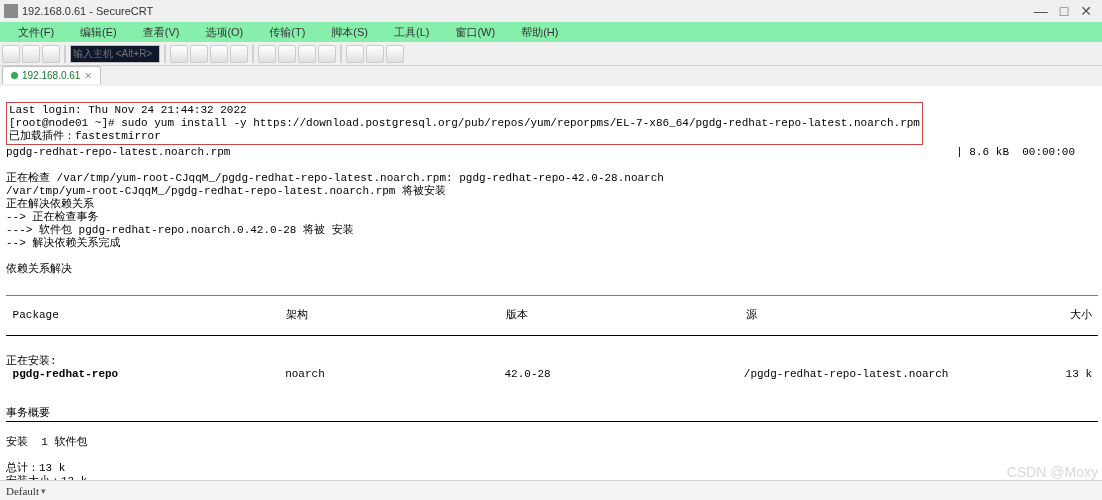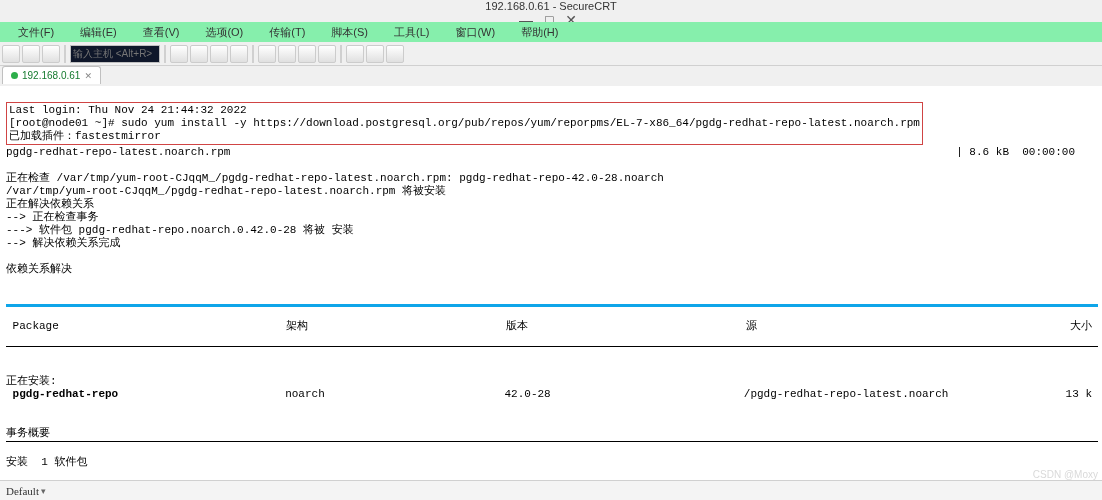--- a/index.html
+++ b/index.html
@@ -14,21 +14,20 @@
       flex-direction: column;
     }
     .titlebar {
       height: 22px;
       background: #f0f0f0;
       display: flex;
       align-items: center;
       padding: 0 4px;
       font-size: 11px;
       color: #333;
-      flex-direction: column;
     }
     .titlebar .icon { width: 14px; height: 14px; background: #8a8a8a; margin-right: 4px; }
     .titlebar .title { flex: 1; }
     .titlebar .winbtns { display: flex; gap: 12px; font-size: 14px; color: #555; padding-right: 6px; }
     .menubar {
       height: 20px;
       background: #86efac;
       display: flex;
       align-items: center;
       gap: 18px;
@@ -122,21 +121,21 @@
       padding: 0 6px;
       font-size: 11px;
       color: #333;
       font-family: Liberation Serif, serif;
     }
     .statusbar .arrow { font-size: 9px; color: #666; margin-left: 2px; }
     .watermark {
       position: absolute;
       bottom: 20px;
       right: 4px;
-      font-size: 10px;
+      font-size: 14px;
       color: #d9d9d9;
       pointer-events: none;
     }
   </style>
 </head>
 <body>
 
 <div class="titlebar">
   <span class="icon"></span>
   <span class="title">192.168.0.61 - SecureCRT</span>
@@ -196,21 +195,21 @@
 <div style="position:relative"><span>pgdg-redhat-repo-latest.noarch.rpm</span><span class="rightcol">| 8.6 kB  00:00:00</span></div>
 <span>正在检查 /var/tmp/yum-root-CJqqM_/pgdg-redhat-repo-latest.noarch.rpm: pgdg-redhat-repo-42.0-28.noarch</span>
 <span>/var/tmp/yum-root-CJqqM_/pgdg-redhat-repo-latest.noarch.rpm 将被安装</span>
 <span>正在解决依赖关系</span>
 <span>--&gt; 正在检查事务</span>
 <span>---&gt; 软件包 pgdg-redhat-repo.noarch.0.42.0-28 将被 安装</span>
 <span>--&gt; 解决依赖关系完成</span>
 <span></span>
 <span>依赖关系解决</span>
 
-<div style="border-top:3px solid #0ea5e9;border-bottom:1px solid #000;margin:15px 0">
+<div style="border-top:1px solid #0ea5e9;border-bottom:1px solid #000;margin:6px 0">
 <div class="cols"><span class="col1"> Package</span><span class="col2">架构</span><span class="col3">版本</span><span class="col4">源</span><span class="col5">大小</span></div>
 </div>
 <span>正在安装:</span>
 <div class="cols"><b class="col1"> pgdg-redhat-repo</b><span class="col2">noarch</span><span class="col3">42.0-28</span><span class="col4">/pgdg-redhat-repo-latest.noarch</span><span class="col5">13 k</span></div>
 
 <span>事务概要</span>
 <div style="border-top:1px solid #000;margin:1px 0"></div>
 <span>安装  1 软件包</span>
 
 <span>总计：13 k</span>

